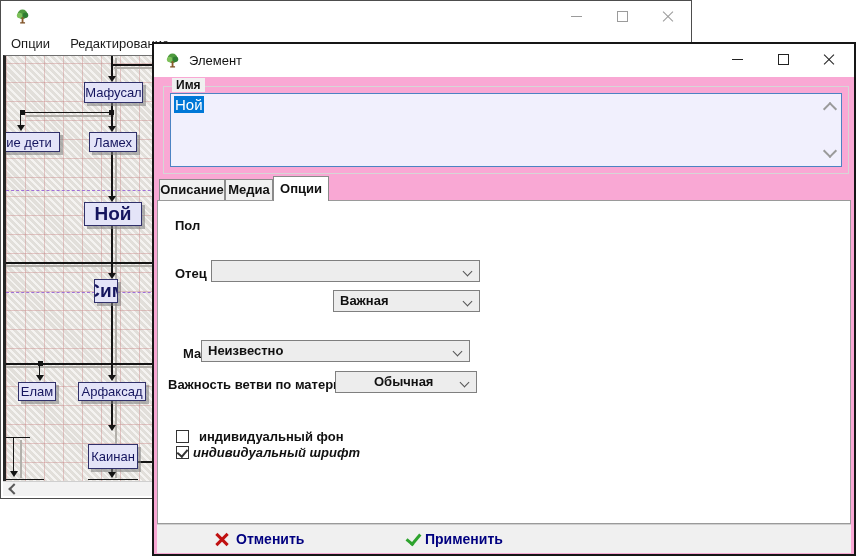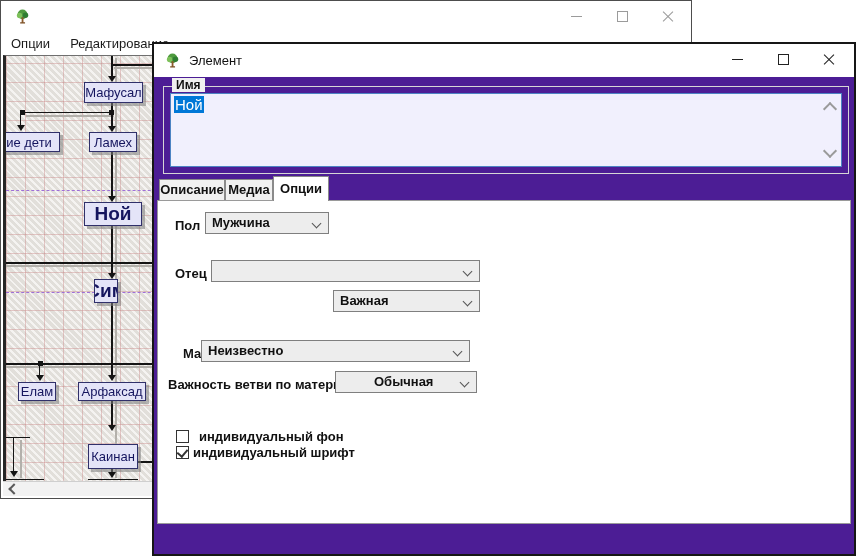--- a/index.html
+++ b/index.html
@@ -43,21 +43,21 @@
   .tvl{position:absolute;width:1px;background:#141414;}
   .dash{position:absolute;height:0;border-top:1px dashed #9F6FD8;}
   .node-dot{position:absolute;width:5px;height:5px;background:#141414;}
   .arr-d{position:absolute;width:0;height:0;border-left:4px solid transparent;
     border-right:4px solid transparent;border-top:6px solid #141414;}
   .tnode{position:absolute;background:#E4E4F8;border:1px solid #30306A;color:#15155E;
     font-size:13px;display:flex;align-items:center;justify-content:center;
     box-shadow:3px 3px 0 rgba(125,125,125,.55);box-sizing:border-box;white-space:nowrap;overflow:hidden;}
   .tnode.big{font-size:19px;font-weight:bold;}
   
-  .dlg{position:absolute;left:152px;top:42px;width:704px;height:514px;background:#4c1d95;
+  .dlg{position:absolute;left:152px;top:42px;width:704px;height:514px;background:#f9a8d4;
     border:2px solid #161616;box-sizing:border-box;z-index:10;}
   .dlg-titlebar{position:relative;height:33px;background:#fff;display:flex;align-items:center;}
   .dlg-title{margin-left:8px;font-size:13px;color:#111;}
   .dlg .app-icon{margin-left:10px;}
   .dlg-controls{position:absolute;right:2px;top:0;height:33px;display:flex;}
   
   .grp{position:absolute;left:9px;top:42px;width:684px;height:86px;border:1px solid #D6D6D6;}
   .grp-label{position:absolute;left:8px;top:-9px;background:#F0F0F0;padding:0 4px;
     font-size:12px;font-weight:bold;color:#111;}
   .name-area{position:absolute;left:6px;top:6px;right:6px;bottom:6px;background:#F1F0FD;
@@ -229,23 +229,20 @@
       <div class="scroll-ch scroll-dn"></div>
     </div>
   </div>
 
   <div class="tab" style="left:5px;width:66px;">Описание</div>
   <div class="tab" style="left:71px;width:48px;">Медиа</div>
   <div class="tab active" style="left:119px;width:56px;">Опции</div>
 
   <div class="panel">
     <span class="flabel" style="left:17px;top:17px;">Пол</span>
-    <div class="combo" style="left:47px;top:11px;width:124px;">
-      <span>Мужчина</span><span class="cv"></span>
-    </div>
 
     <span class="flabel" style="left:17px;top:65px;">Отец</span>
     <div class="combo" style="left:53px;top:59px;width:269px;">
       <span class="cv"></span>
     </div>
 
     <div class="combo" style="left:175px;top:89px;width:147px;">
       <span>Важная</span><span class="cv"></span>
     </div>
 
@@ -255,16 +252,26 @@
     </div>
 
     <span class="flabel" style="left:10px;top:176px;">Важность ветви по матери</span>
     <div class="combo" style="left:177px;top:170px;width:142px;padding-left:38px;">
       <span>Обычная</span><span class="cv"></span>
     </div>
 
     <div class="cbx" style="left:18px;top:229px;"></div>
     <span class="cbx-label" style="left:41px;top:228px;">индивидуальный фон</span>
     <div class="cbx checked" style="left:18px;top:245px;"></div>
-    <span class="cbx-label" style="left:35px;top:244px;">индивидуальный шрифт</span>
-  </div>
-
+    <span class="cbx-label" style="left:35px;top:244px;font-style:italic;">индивидуальный шрифт</span>
+  </div>
+
+  <div class="btnbar">
+    <div class="actbtn" style="left:58px;">
+      <span class="x-icon"></span>
+      <span>Отменить</span>
+    </div>
+    <div class="actbtn" style="left:252px;">
+      <span class="check-icon"></span>
+      <span>Применить</span>
+    </div>
+  </div>
 </div>
 
 </body></html>

